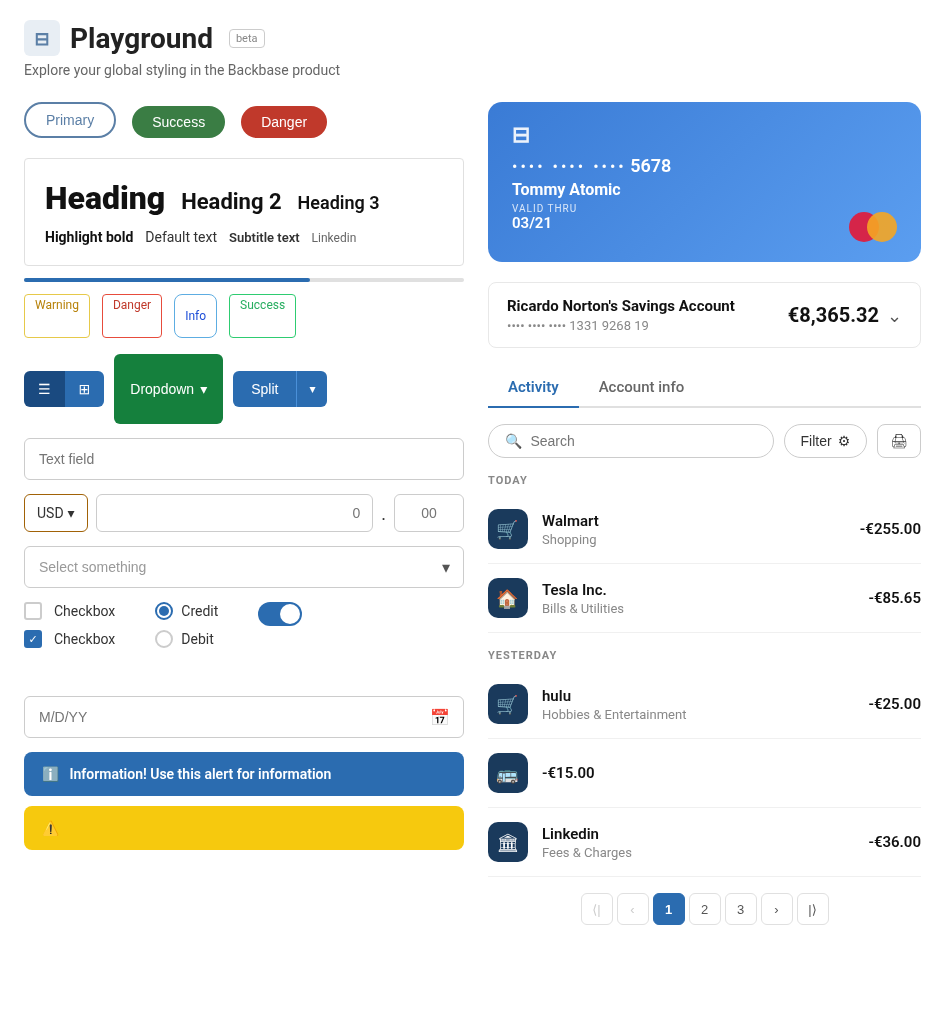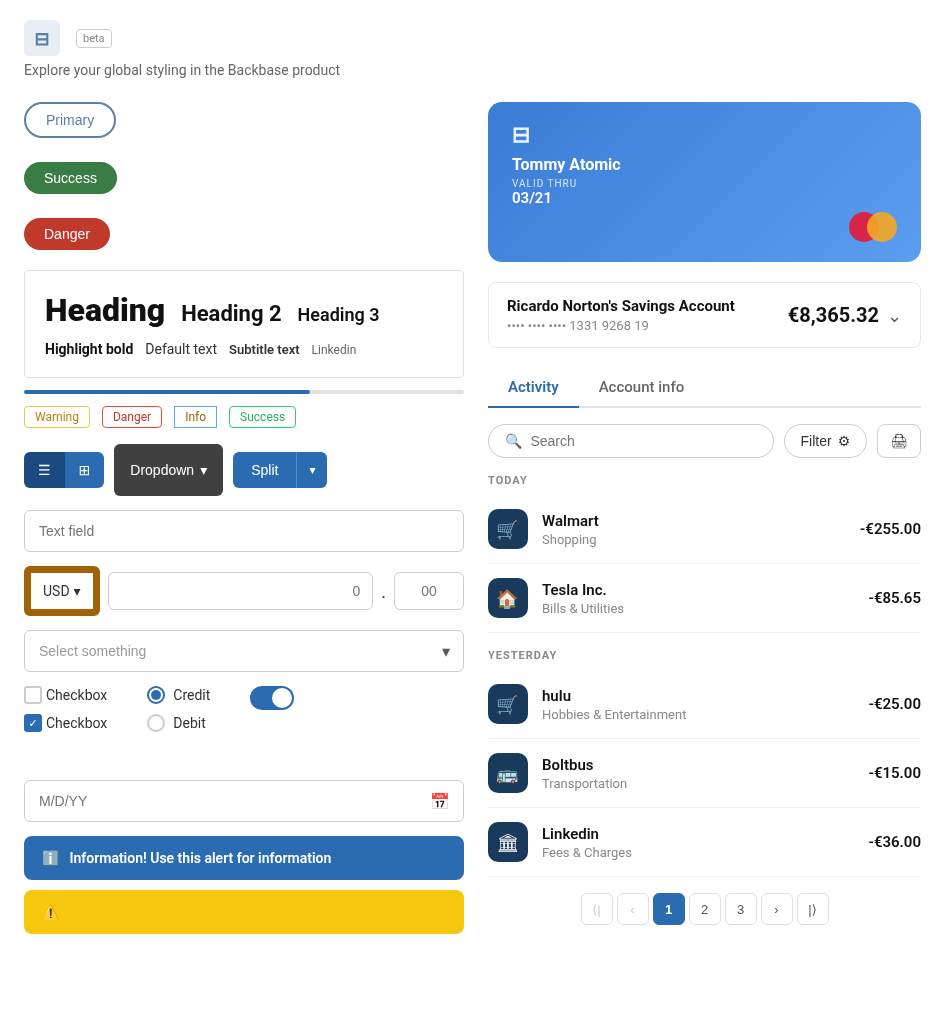--- a/index.html
+++ b/index.html
@@ -36,21 +36,21 @@
     .main-grid {
       display: grid;
       grid-template-columns: 440px 1fr;
       gap: 24px;
     }
 
     
     .left-panel {}
 
     
-    .buttons-row { display: flex; gap: 24px; margin-bottom: 20px; align-items: flex-start; flex-direction: column; }
+    .buttons-row { display: flex; gap: 16px; margin-bottom: 20px; align-items: flex-end; }
     .btn-primary {
       border: 2px solid #5b7fa6; background: transparent; color: #5b7fa6;
       padding: 8px 20px; border-radius: 20px; font-size: 14px; font-weight: 500; cursor: pointer;
     }
     .btn-success {
       border: none; background: #3a7d44; color: #fff;
       padding: 8px 20px; border-radius: 20px; font-size: 14px; font-weight: 500; cursor: pointer;
     }
     .btn-danger {
       border: none; background: #c0392b; color: #fff;
@@ -75,52 +75,52 @@
     
     .progress-bar-wrap {
       height: 4px; background: #e0e0e0; border-radius: 2px; margin: 12px 0;
     }
     .progress-bar-fill { height: 100%; background: #2b6cb0; border-radius: 2px; width: 65%; }
 
     
     .badges-row { display: flex; gap: 12px; margin: 10px 0 16px; }
     .badge-warning { font-size: 12px; color: #b7820a; border: 1px solid #e6c94a; padding: 3px 10px; border-radius: 4px; }
     .badge-danger { font-size: 12px; color: #c0392b; border: 1px solid #e74c3c; padding: 3px 10px; border-radius: 4px; }
-    .badge-info { font-size: 12px; color: #a16207; border: 1px solid #5dade2; padding: 3px 10px; border-radius: 0; }
+    .badge-info { font-size: 12px; color: #1d4ed8; border: 1px solid #5dade2; padding: 14px 10px; border-radius: 8px; }
     .badge-success { font-size: 12px; color: #27ae60; border: 1px solid #2ecc71; padding: 3px 10px; border-radius: 4px; }
 
     
     .controls-row { display: flex; gap: 10px; margin-bottom: 14px; align-items: center; }
     .icon-btn-group {
       display: flex; border-radius: 6px; overflow: hidden; border: none;
     }
     .icon-btn {
       background: #2b6cb0; color: #fff; border: none; padding: 10px 14px; cursor: pointer; font-size: 14px;
     }
     .icon-btn.active { background: #1a4a80; }
     .icon-btn-grid { background: #2b6cb0; }
     .btn-dropdown {
-      background: #404040; color: #fff; border: none; padding: 18px 16px; border-radius: 6px;
+      background: #15803d; color: #fff; border: none; padding: 27px 16px; border-radius: 6px;
       cursor: pointer; font-size: 14px; display: flex; align-items: center; gap: 6px;
     }
     .btn-split-group { display: flex; border-radius: 6px; overflow: hidden; }
     .btn-split-main { background: #2b6cb0; color: #fff; border: none; padding: 10px 18px; cursor: pointer; font-size: 14px; }
     .btn-split-arrow { background: #2b6cb0; color: #fff; border: none; border-left: 1px solid #4a90d9; padding: 10px 12px; cursor: pointer; font-size: 12px; }
 
     
     .text-field {
       width: 100%; padding: 12px 14px; border: 1px solid #ccc; border-radius: 6px;
       font-size: 14px; color: #999; margin-bottom: 14px; outline: none;
     }
 
     
     .currency-row { display: flex; gap: 8px; margin-bottom: 14px; align-items: center; }
     .currency-select {
       display: flex; align-items: center; gap: 4px;
-      border: 7px solid #a16207; border-radius: 6px; padding: 10px 12px;
+      border: 1px solid #a16207; border-radius: 6px; padding: 10px 12px;
       font-size: 14px; cursor: pointer; background: #fff; color: #333;
     }
     .currency-int {
       flex: 1; border: 1px solid #ccc; border-radius: 6px; padding: 10px 12px;
       font-size: 14px; text-align: right; color: #999;
     }
     .currency-dec {
       width: 70px; border: 1px solid #ccc; border-radius: 6px; padding: 10px 12px;
       font-size: 14px; text-align: center; color: #999;
     }
@@ -138,21 +138,21 @@
       position: absolute; right: 14px; top: 50%; transform: translateY(-50%);
       color: #555; pointer-events: none; font-size: 16px;
     }
 
     
     .form-row { display: flex; gap: 40px; margin-bottom: 14px; align-items: flex-start; }
     .checkbox-col { display: flex; flex-direction: column; gap: 10px; }
     .radio-col { display: flex; flex-direction: column; gap: 10px; }
     .toggle-col { display: flex; align-items: center; }
 
-    .checkbox-item { display: flex; align-items: center; gap: 4px; font-size: 14px; color: #333; }
+    .checkbox-item { display: flex; align-items: center; gap: 12px; font-size: 14px; color: #333; }
     .checkbox-box {
       width: 18px; height: 18px; border: 2px solid #ccc; border-radius: 3px;
       display: flex; align-items: center; justify-content: center; flex-shrink: 0;
     }
     .checkbox-box.checked { background: #2b6cb0; border-color: #2b6cb0; color: #fff; font-size: 11px; }
 
     .radio-item { display: flex; align-items: center; gap: 8px; font-size: 14px; color: #333; }
     .radio-circle {
       width: 18px; height: 18px; border: 2px solid #ccc; border-radius: 50%;
       display: flex; align-items: center; justify-content: center; flex-shrink: 0;
@@ -292,20 +292,21 @@
     .page-btn.active { background: #2b6cb0; color: #fff; border-color: #2b6cb0; font-weight: 700; }
     .page-btn.disabled { color: #ccc; cursor: default; }
   </style>
 </head>
 <body>
 
 <div class="container">
 
   <div class="header">
     <div class="logo-icon">⊟</div>
+    <span class="header-title">Playground</span>
     <span class="beta-badge">beta</span>
   </div>
   <div class="subtitle">Explore your global styling in the Backbase product</div>
 
   <div class="main-grid">
 
     <div class="left-panel">
 
       
       <div class="buttons-row">
@@ -429,20 +430,24 @@
       <div class="alert-warning">
         <span>⚠️</span>
       </div>
 
     </div>
 
     <div class="right-panel">
 
       <div class="credit-card">
         <div class="card-logo">⊟</div>
+        <div>
+          <span class="card-dots">•••• •••• ••••</span>
+          <span class="card-number-last">5678</span>
+        </div>
         <div class="card-name">Tommy Atomic</div>
         <div class="card-valid-label">VALID THRU</div>
         <div class="card-valid-date">03/21</div>
         <div class="mastercard-logo">
           <div class="mc-circle-left"></div>
           <div class="mc-circle-right"></div>
         </div>
       </div>
 
       <div class="account-row">
@@ -505,24 +510,20 @@
         <div class="transaction-icon">🛒</div>
         <div class="transaction-info">
           <div class="transaction-name">hulu</div>
           <div class="transaction-category">Hobbies &amp; Entertainment</div>
         </div>
         <div class="transaction-amount">-€25.00</div>
       </div>
 
       <div class="transaction-item">
         <div class="transaction-icon">🚌</div>
-        <div class="transaction-info">
-          <div class="transaction-name">Boltbus</div>
-          <div class="transaction-category">Transportation</div>
-        </div>
         <div class="transaction-amount">-€15.00</div>
       </div>
 
       <div class="transaction-item">
         <div class="transaction-icon">🏛</div>
         <div class="transaction-info">
           <div class="transaction-name">Linkedin</div>
           <div class="transaction-category">Fees &amp; Charges</div>
         </div>
         <div class="transaction-amount">-€36.00</div>

